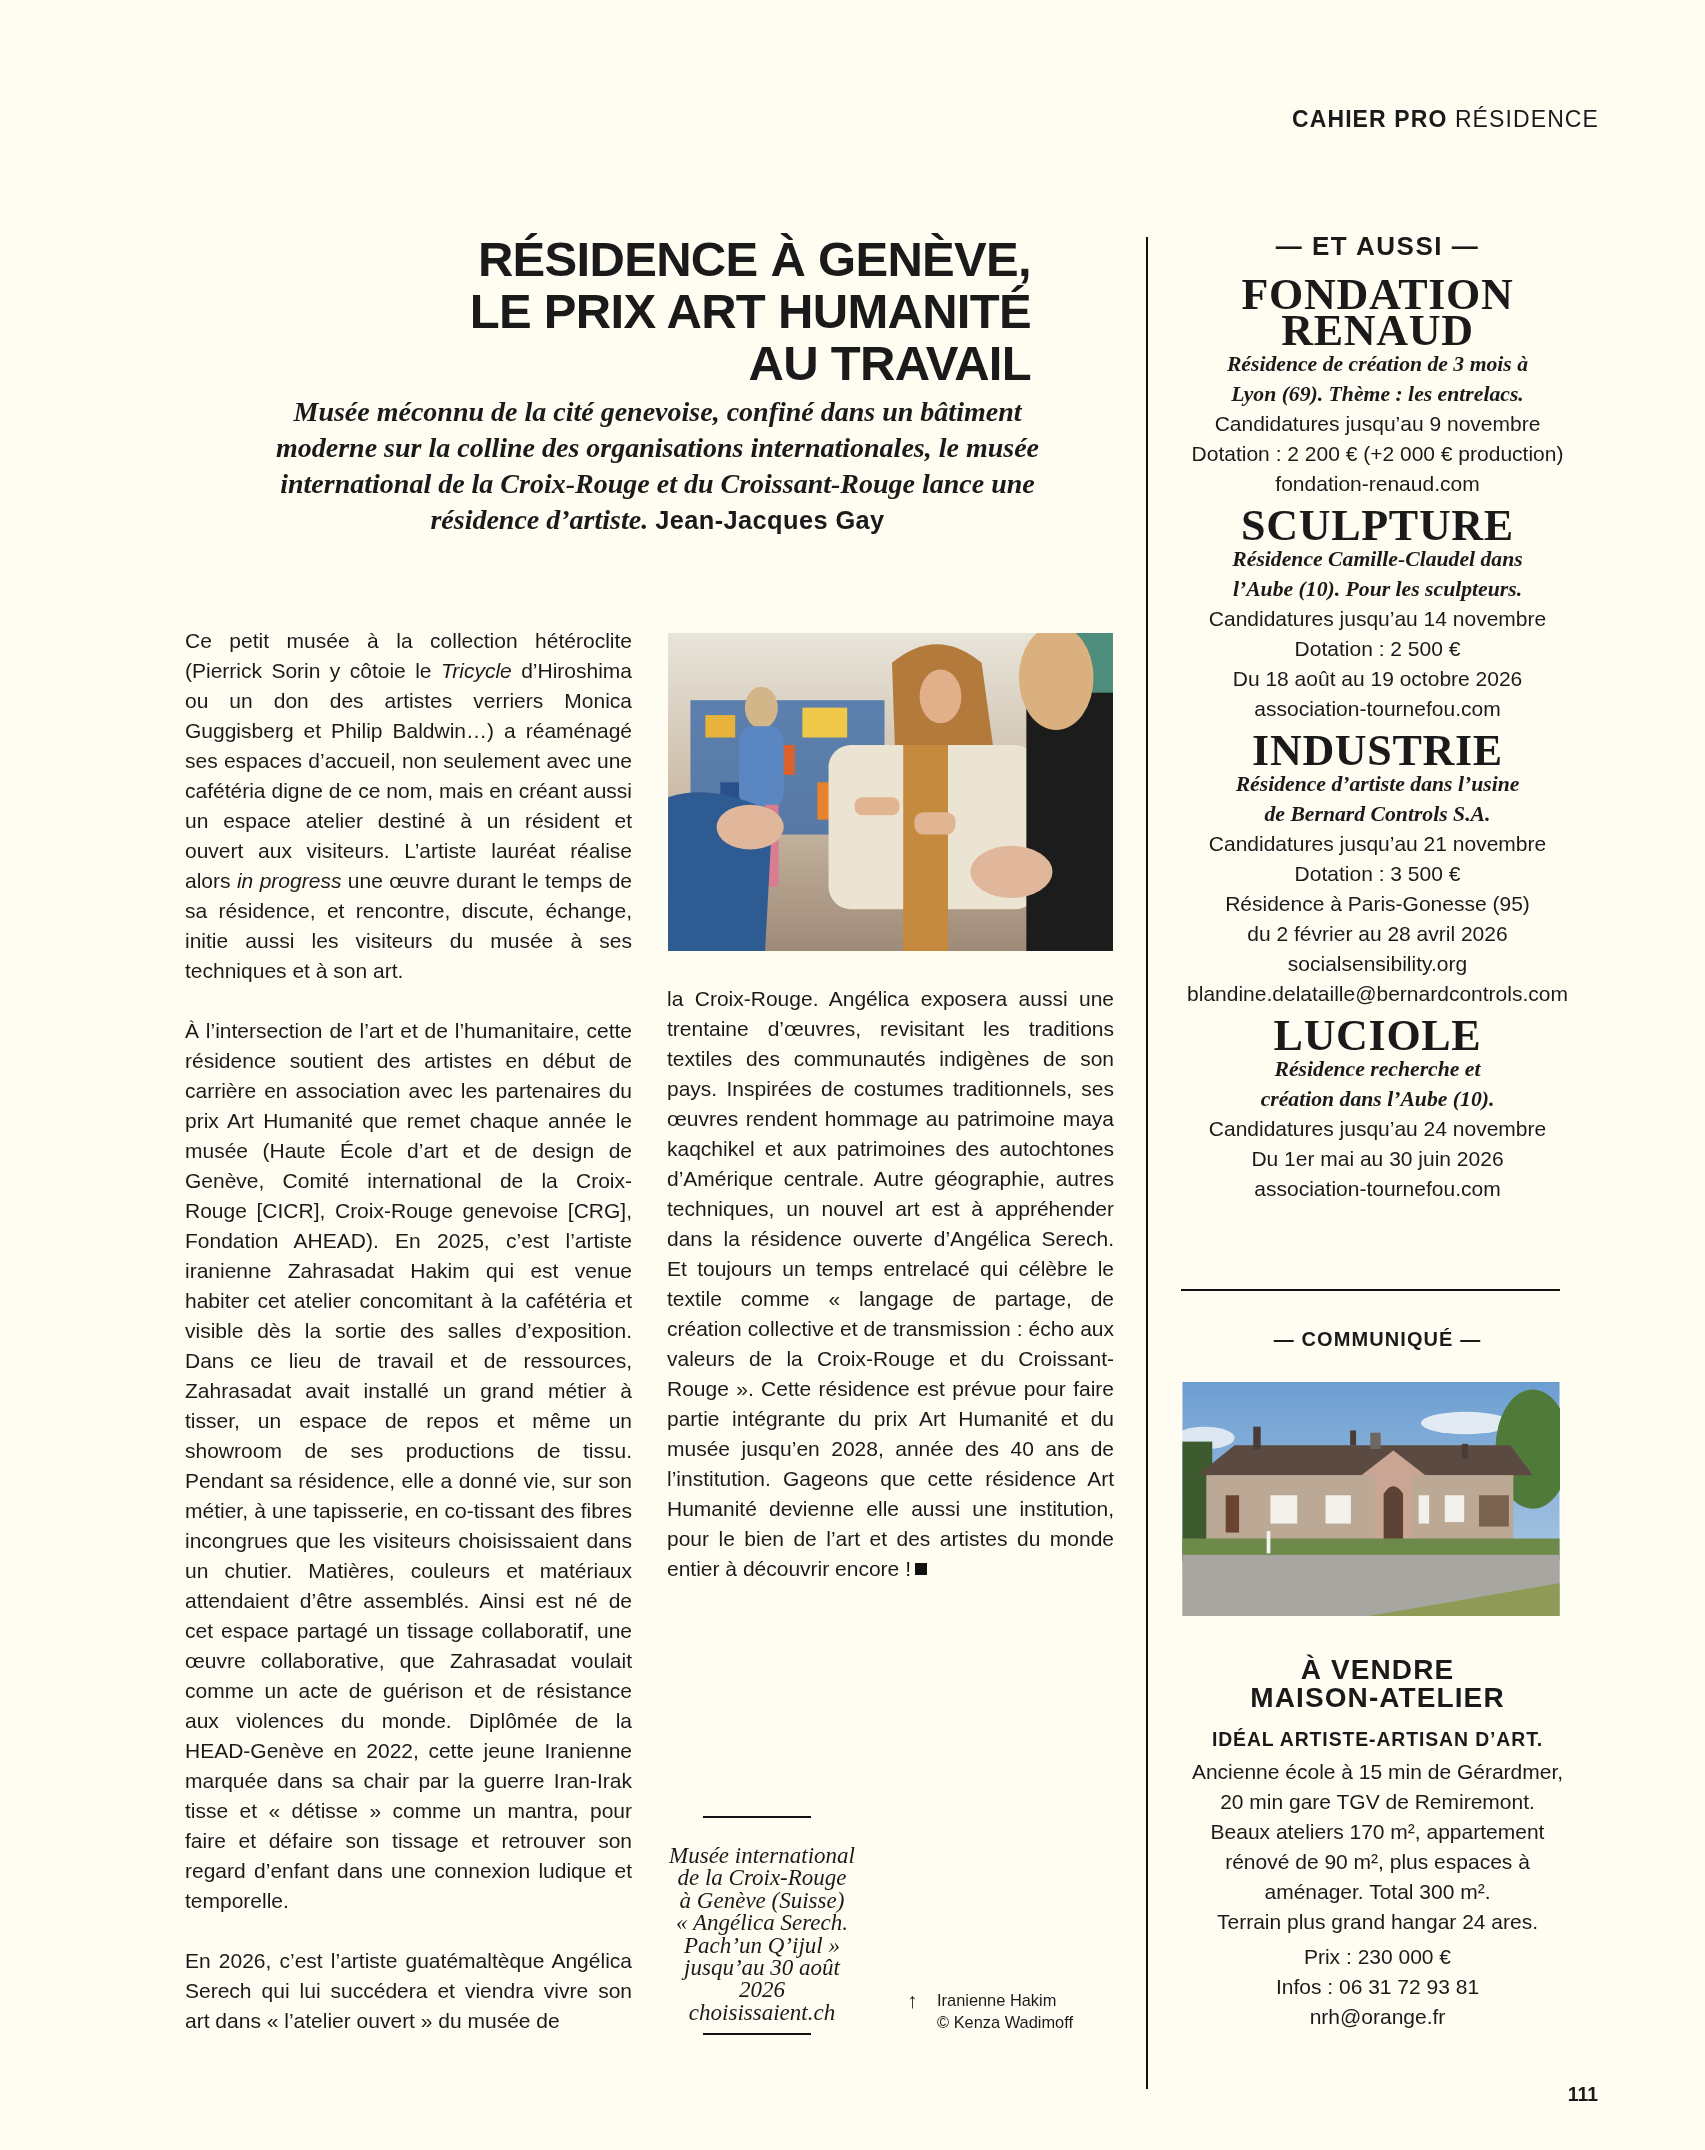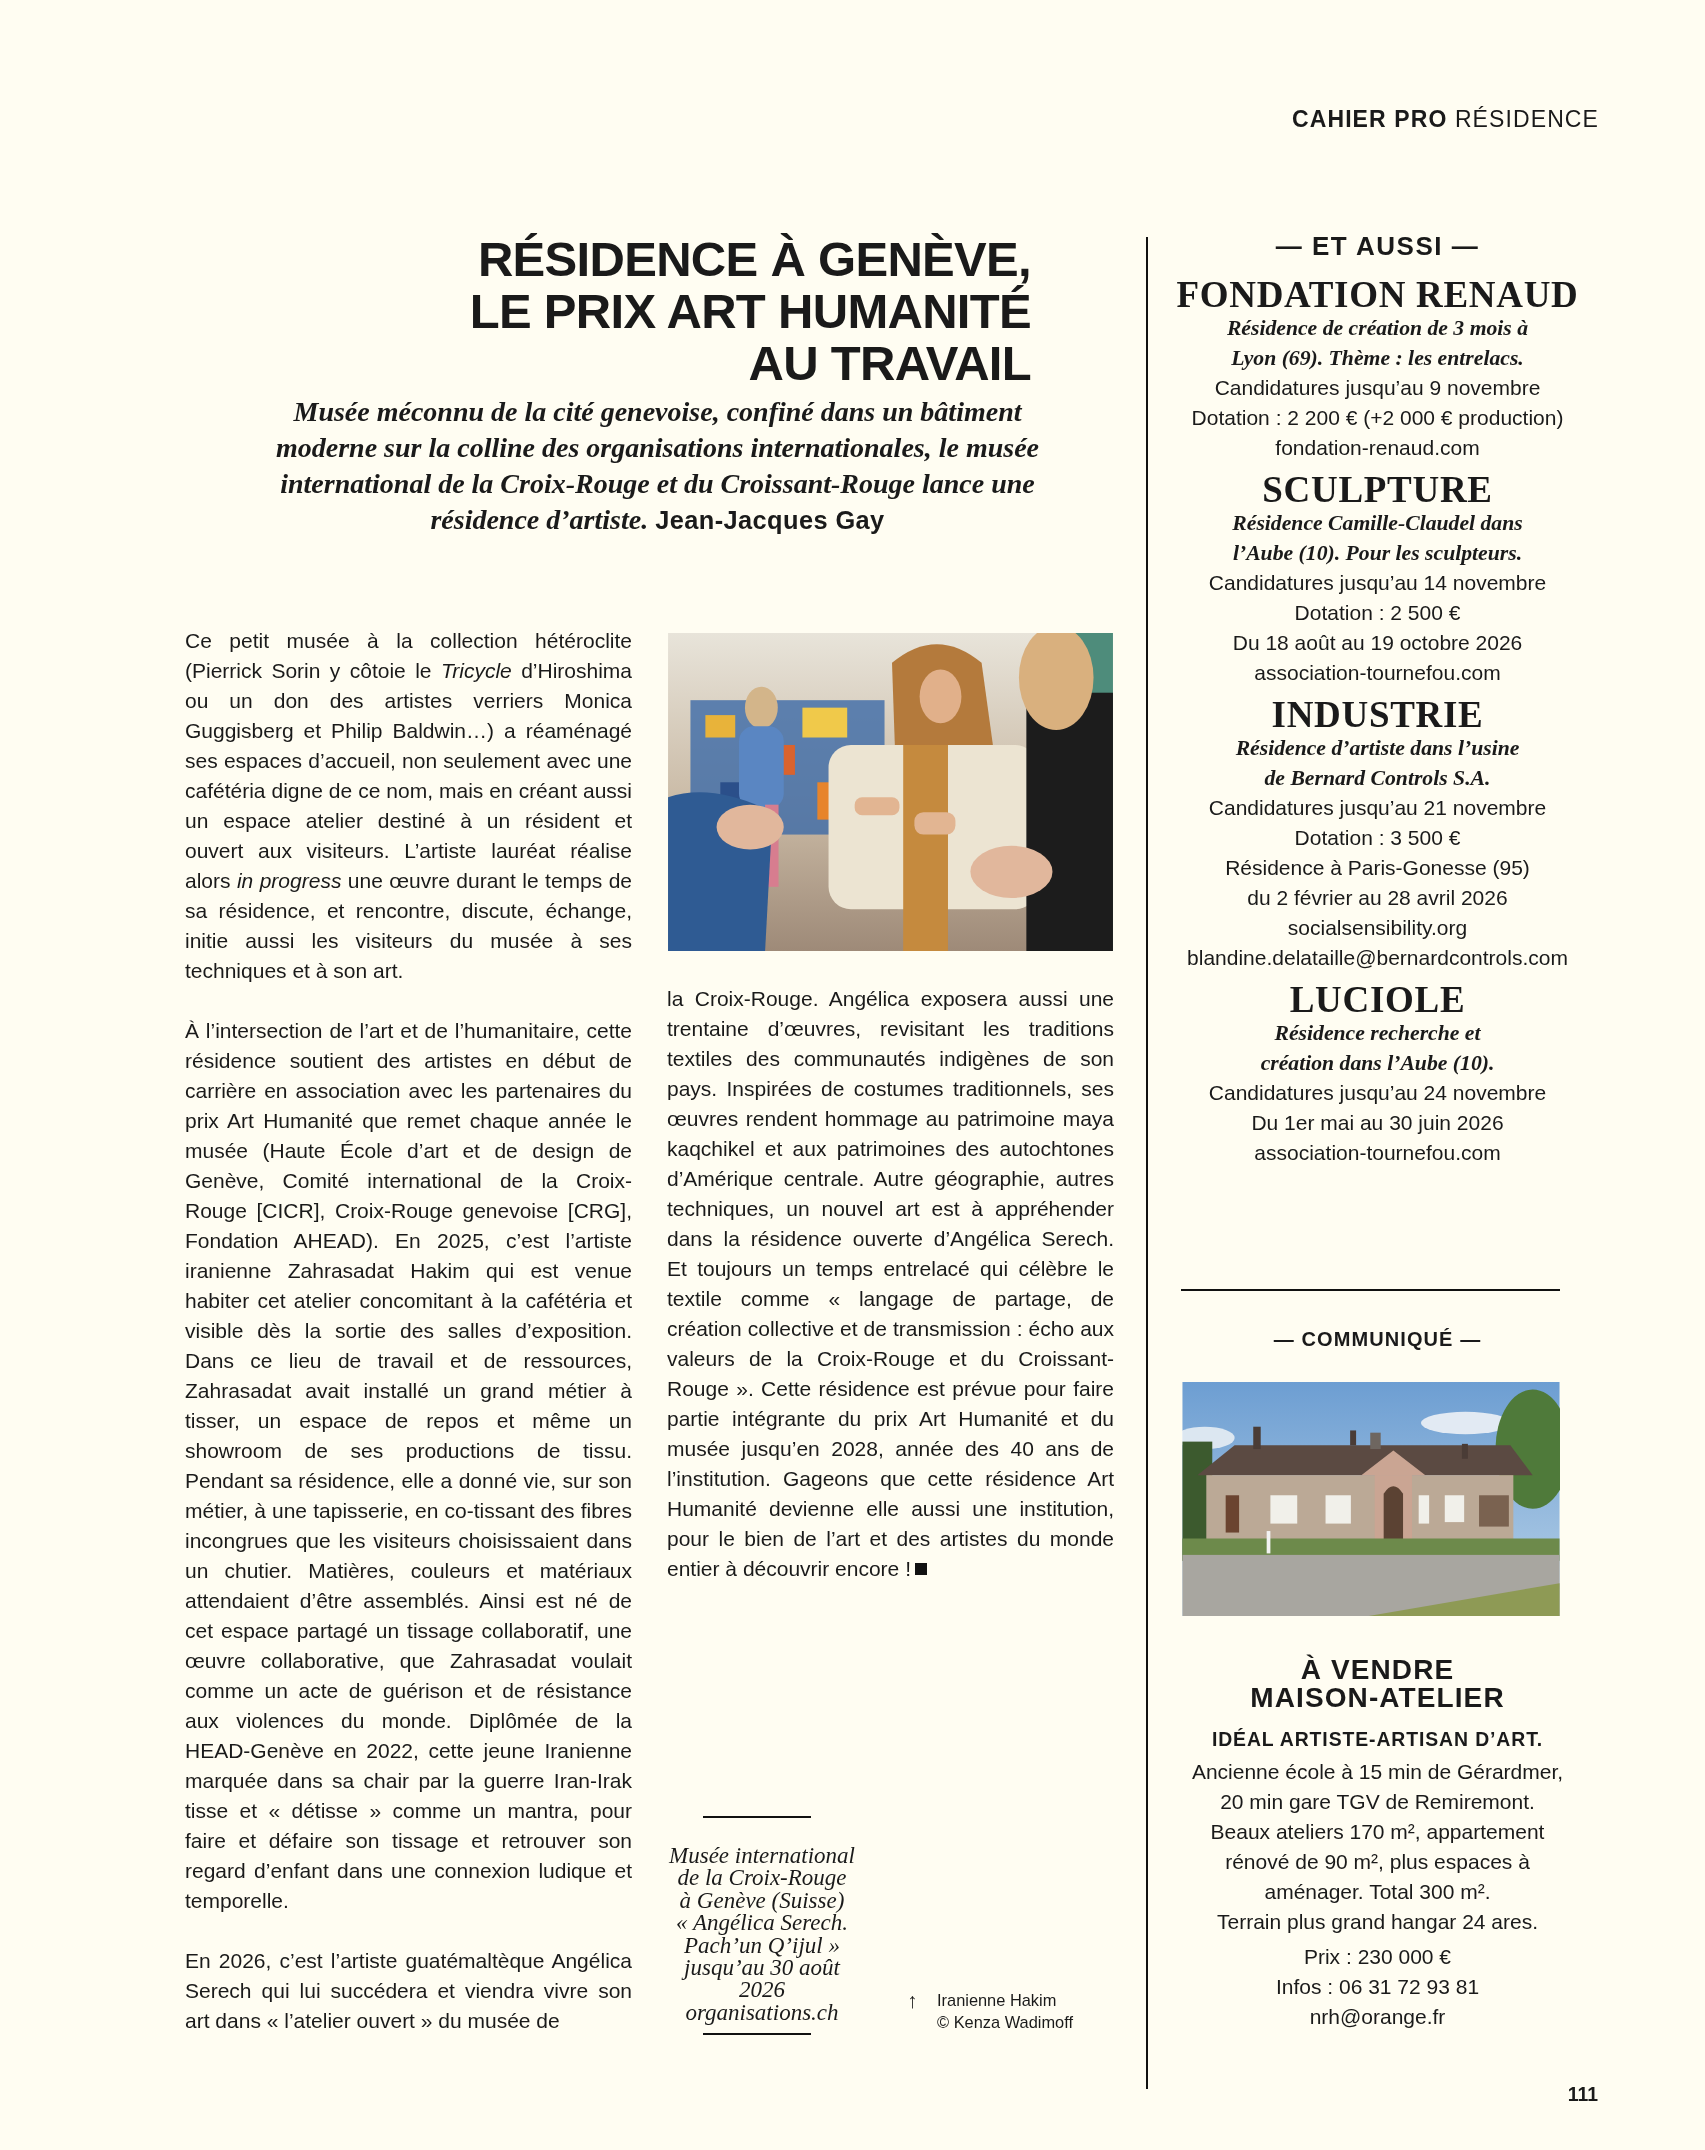--- a/index.html
+++ b/index.html
@@ -32,21 +32,21 @@
     font-family: "Liberation Serif", serif; font-style: italic; font-weight: 400; font-size: 23px; line-height: 22.4px; }
   #credit { left: 907px; top: 1990px; width: 209px; font-size: 16.4px; line-height: 21.7px; }
   #credit .arrow { position: absolute; left: 0; top: 0; font-size: 21px; }
   #credit .txt { margin-left: 30px; }
   
   #vdivider { left: 1146px; top: 237px; width: 2.2px; height: 1852px; background: #111; }
   
   #sidebar { left: 1157px; top: 231px; width: 441px; text-align: center; }
   .sb-label { font-weight: 700; font-size: 26px; letter-spacing: 1.5px; margin-bottom: 15px; }
   .sb-entry { margin-bottom: 9px; }
-  .sb-title { font-family: "Liberation Serif", serif; font-weight: 700; font-size: 37px; line-height: 36px; letter-spacing: 0.7px; }
+  .sb-title { font-family: "Liberation Serif", serif; font-weight: 700; font-size: 44px; line-height: 36px; letter-spacing: 0.7px; }
   .sb-sub { font-family: "Liberation Serif", serif; font-style: italic; font-weight: 700; font-size: 21.7px; line-height: 30px; }
   .sb-line { font-size: 21px; line-height: 30px; }
   #sb-rule { left: 1181px; top: 1289px; width: 379px; height: 2.2px; background: #111; }
   #communique-label { left: 1157px; top: 1328px; width: 441px; text-align: center; font-weight: 700; font-size: 20px; letter-spacing: 1.1px; }
   #photo2 { left: 1182px; top: 1382px; width: 378px; height: 234px; overflow: hidden; }
   #ad { left: 1157px; top: 1656px; width: 441px; text-align: center; }
   #ad .h1 { font-weight: 700; font-size: 28px; line-height: 28px; letter-spacing: 1.1px; }
   #ad .h2 { font-weight: 700; font-size: 19.4px; letter-spacing: 0.9px; margin-top: 16.4px; margin-bottom: 6px; }
   #ad .line { font-size: 21px; line-height: 30px; }
   #ad .b { font-weight: 400; }
@@ -118,21 +118,21 @@
 </div>
 
 <div class="rule-short" style="left:703px; top:1816px; width:108px;"></div>
 <div id="info-box" class="abs">
   <div>Musée international</div>
   <div>de la Croix-Rouge</div>
   <div>à Genève (Suisse)</div>
   <div>« Angélica Serech.</div>
   <div>Pach’un Q’ijul »</div>
   <div>jusqu’au 30 août 2026</div>
-  <div>organisations.ch</div>
+  <div>choisissaient.ch</div>
 </div>
 <div class="rule-short" style="left:703px; top:2033px; width:108px;"></div>
 
 <div id="credit" class="abs">
   <span class="arrow">↑</span>
   <div class="txt">Iranienne Hakim</div>
   <div class="txt">© Kenza Wadimoff</div>
 </div>
 
 <div id="vdivider" class="abs"></div>

